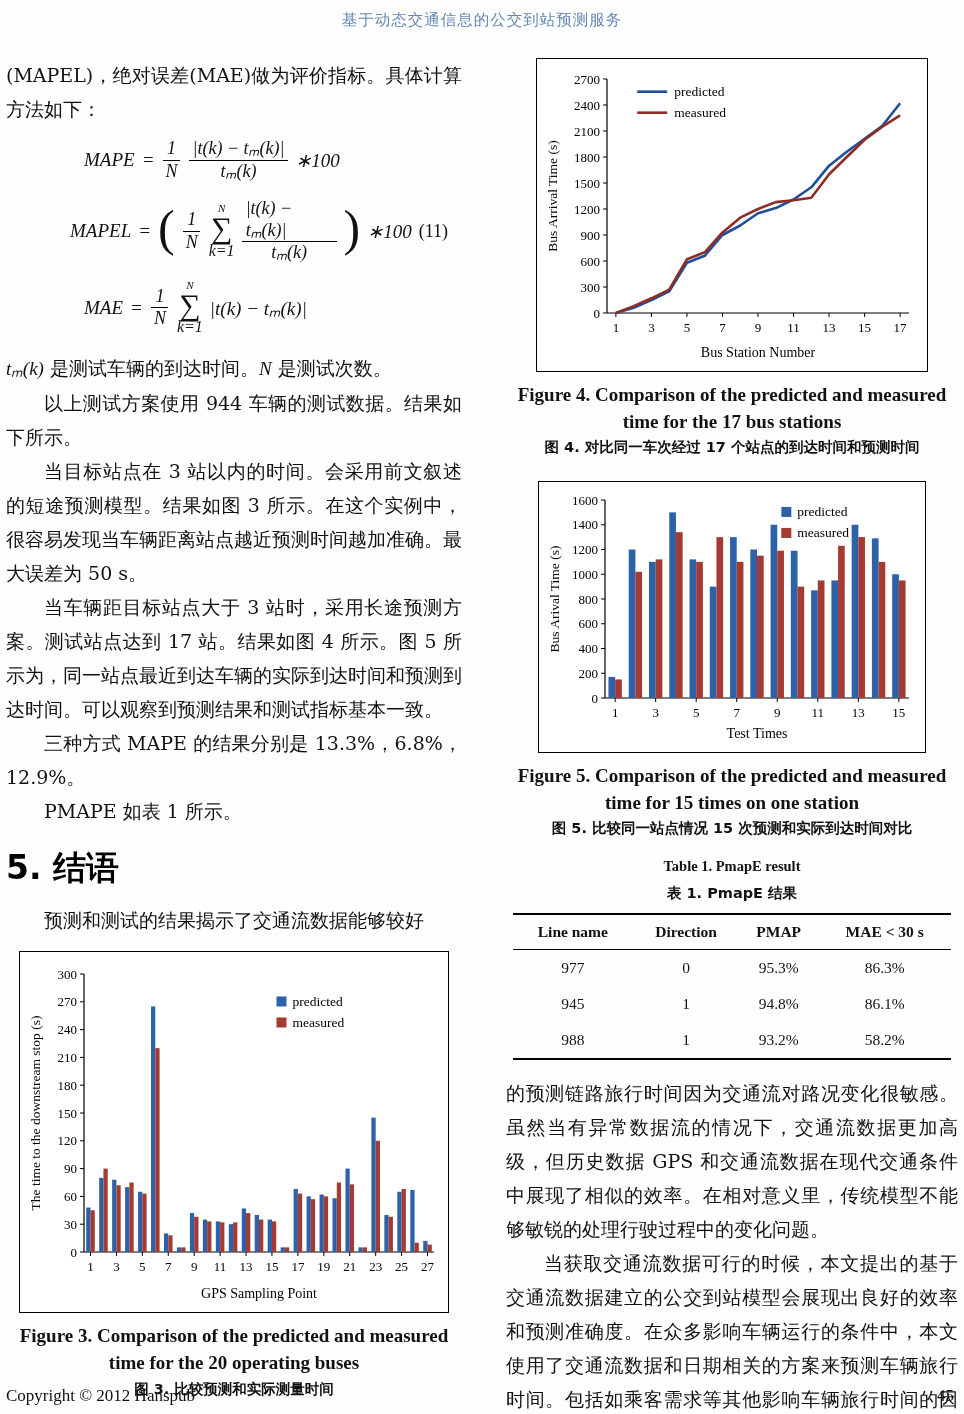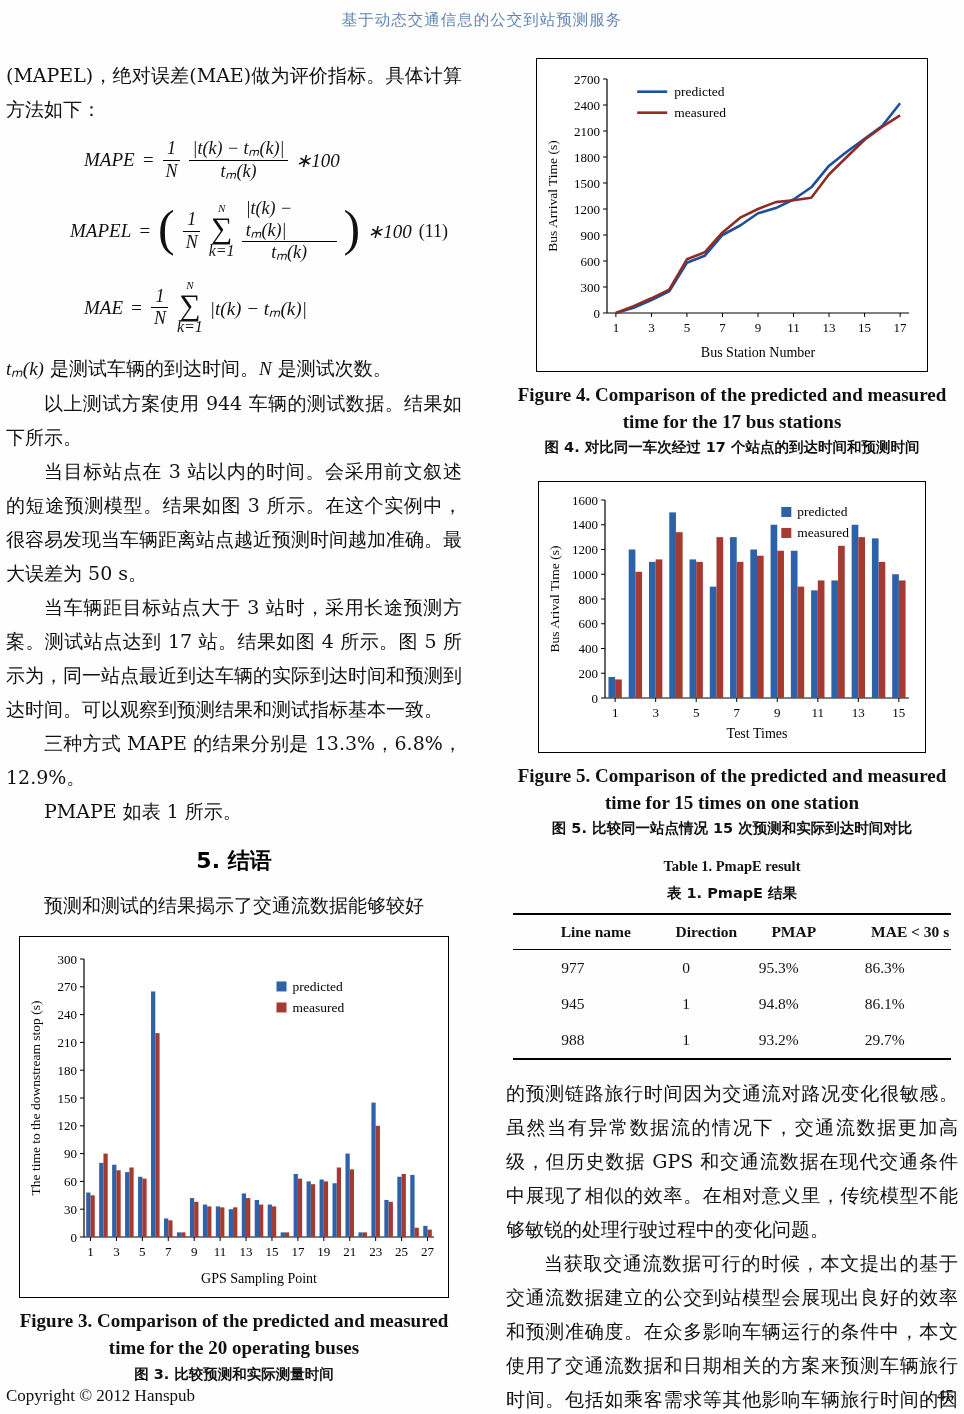--- a/index.html
+++ b/index.html
@@ -24,35 +24,35 @@
   .frac { display:inline-flex; flex-direction:column; align-items:center; line-height:1.2; font-size:18px; }
   .frac .num { border-bottom:1.3px solid #000; padding:0 4px; }
   .frac .den { padding:0 4px; }
   .sum { display:inline-flex; flex-direction:column; align-items:center; line-height:1; }
   .sum .s-top { font-size:11px; }
   .sum .sigma { font-size:30px; font-style:normal; line-height:.95; }
   .sum .s-bot { font-size:16px; }
   .bigp { font-size:50px; font-style:normal; font-weight:300; line-height:.9; transform:translateY(-3px); }
   .f-eqnum { margin-left:auto; font-style:normal; padding-right:14px; font-size:18px; }
 
-  .section-heading { font-family:"DejaVu Sans","Liberation Sans",sans-serif; font-size:22px;
-                     font-weight:bold; margin:18px 0 12px; color:#000;text-align:center; }
+  .section-heading { font-family:"DejaVu Sans","Liberation Sans",sans-serif; font-size:33px;
+                     font-weight:bold; margin:18px 0 12px; color:#000; }
 
   .figure-box { border:1px solid #000; width:fit-content; margin:14px auto 0; padding:6px 4px 2px; background:#fff; }
 
   .cap-en { font-family:"Liberation Serif",serif; font-weight:bold; font-size:19px;
             text-align:center; margin:10px 4px 0; line-height:1.4; }
   .cap-zh { font-family:"DejaVu Sans","Liberation Sans",sans-serif; font-weight:bold; font-size:14.5px;
             text-align:center; margin:3px 0 0; }
 
   .tbl-title-en { font-family:"Liberation Serif",serif; font-weight:bold; font-size:14.5px; text-align:center; margin:20px 0 0; }
   .tbl-title-zh { font-family:"DejaVu Sans",sans-serif; font-weight:bold; font-size:14.5px; text-align:center; margin:9px 0 10px; }
   .pmape-table { width:97%; margin:0 auto 16px; border-collapse:collapse; font-family:"Liberation Serif",serif;
                  font-size:15.5px; border-top:2px solid #000; border-bottom:2px solid #000; }
-  .pmape-table th { font-weight:bold; border-bottom:1.2px solid #000; padding:8px 2px; text-align:right;margin-top:32px; }
+  .pmape-table th { font-weight:bold; border-bottom:1.2px solid #000; padding:8px 2px; text-align:center;margin-top:32px; }
   .pmape-table td { text-align:center; padding:9px 2px; }
 
   .right-text-block { margin-top:6px; }
 
   .footer { position:absolute; left:6px; right:10px; bottom:8px; display:flex; justify-content:space-between;
             font-family:"Liberation Serif",serif; font-size:17px; }
 </style>
 </head>
 <body>
 
@@ -401,21 +401,21 @@
         <tr>
           <td>945</td>
           <td>1</td>
           <td>94.8%</td>
           <td>86.1%</td>
         </tr>
         <tr>
           <td>988</td>
           <td>1</td>
           <td>93.2%</td>
-          <td>29.7%</td>
+          <td>58.2%</td>
         </tr>
       </tbody>
     </table>
 
     <div class="right-text-block">
       <p class="body-text">的预测链路旅行时间因为交通流对路况变化很敏感。虽然当有异常数据流的情况下，交通流数据更加高级，但历史数据 GPS 和交通流数据在现代交通条件中展现了相似的效率。在相对意义里，传统模型不能够敏锐的处理行驶过程中的变化问题。</p>
       <p class="body-text indent">当获取交通流数据可行的时候，本文提出的基于交通流数据建立的公交到站模型会展现出良好的效率和预测准确度。在众多影响车辆运行的条件中，本文使用了交通流数据和日期相关的方案来预测车辆旅行时间。包括如乘客需求等其他影响车辆旅行时间的因素将会提高结果的准确性。这将会是以后研究的方向。</p>
     </div>
   </div>
 

